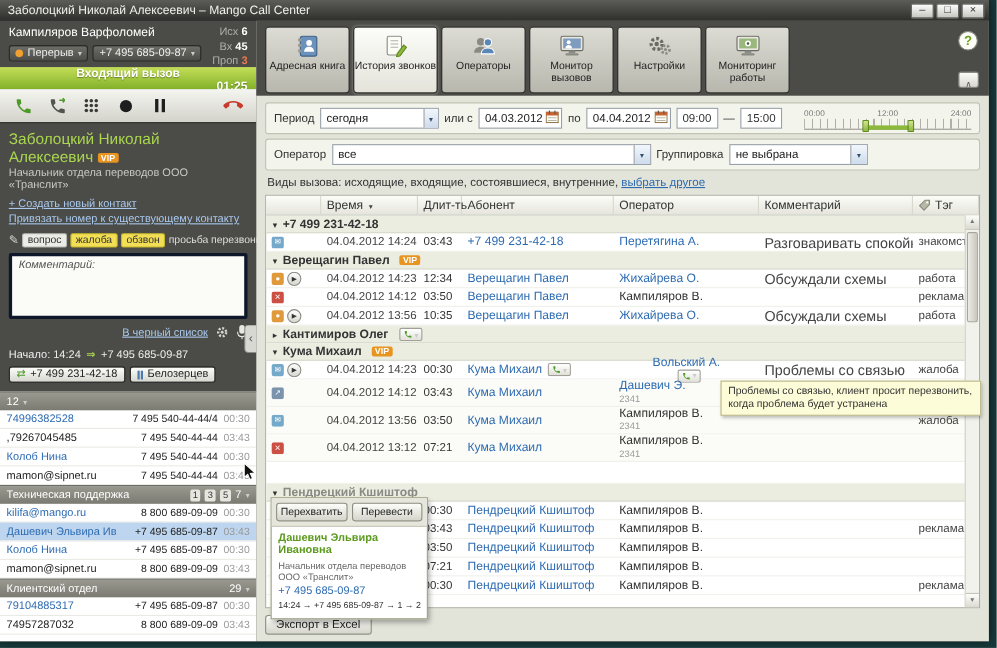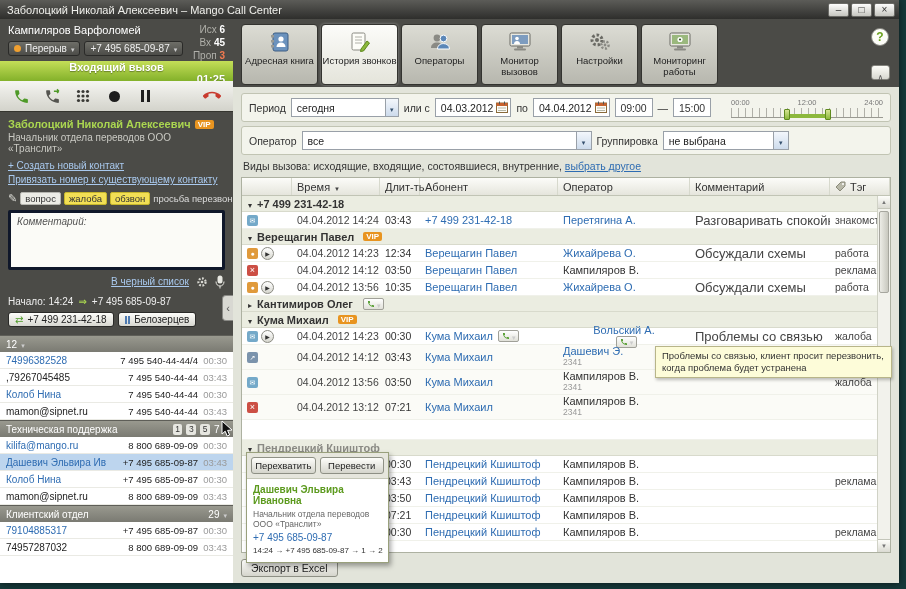--- a/index.html
+++ b/index.html
@@ -33,21 +33,21 @@
   .incoming .timer { margin-left:auto; }
 
   .controls { height:31px; background:linear-gradient(#f5f5f1,#d3d3cb); display:flex; align-items:center; gap:11px; padding:0 11px; border-bottom:1px solid #35352f; }
   .ctl { width:20px; height:20px; display:flex; align-items:center; justify-content:center; cursor:default; }
   .rec-dot { width:11px; height:11px; border-radius:50%; background:#1e1e1e; }
   .pause { display:flex; gap:3px; }
   .pause i { width:3px; height:12px; background:#1e1e1e; }
   .ctl.hangup { margin-left:auto; }
 
   .caller { padding:6px 8px 2px; color:#ddd; font-size:10px; }
-  .caller-name { color:#aad650; font-size:11px; font-weight:bold;text-align:center; }
+  .caller-name { color:#aad650; font-size:14px; font-weight:normal;text-align:center; }
   .vip { background:#e89420; color:#fff; font-size:8px; font-weight:bold; border-radius:2px; padding:0 3px; margin-left:4px; vertical-align:1px; }
   .caller-pos { color:#c9c9c3; margin:2px 0 6px; }
   a.slink { color:#a9c9ee; text-decoration:underline; font-size:10px; display:inline-block; margin-bottom:3px; cursor:default; }
   .tags-row { display:flex; align-items:center; gap:3px; margin:4px 0 5px; white-space:nowrap; }
   .pen-icon::before { content:"✎"; color:#d8d8d2; font-size:11px; }
   .tagpill { padding:0 4px; border-radius:2px; font-size:9.5px; background:#ececе6; background:#ecece6; color:#333; border:1px solid #b6b6b0; }
   .tagpill.hl { background:#f2df55; border-color:#c6b62c; }
   .tagplain { color:#ddd; font-size:9.5px; }
   .comment-box { background:#fbfbf7; border:3px solid #0f172a; border-radius:2px; height:60px; padding:3px 6px; color:#555; font-style:italic; font-size:10px; }
   .blacklist-row { display:flex; justify-content:flex-end; align-items:center; gap:7px; margin-top:5px; }

